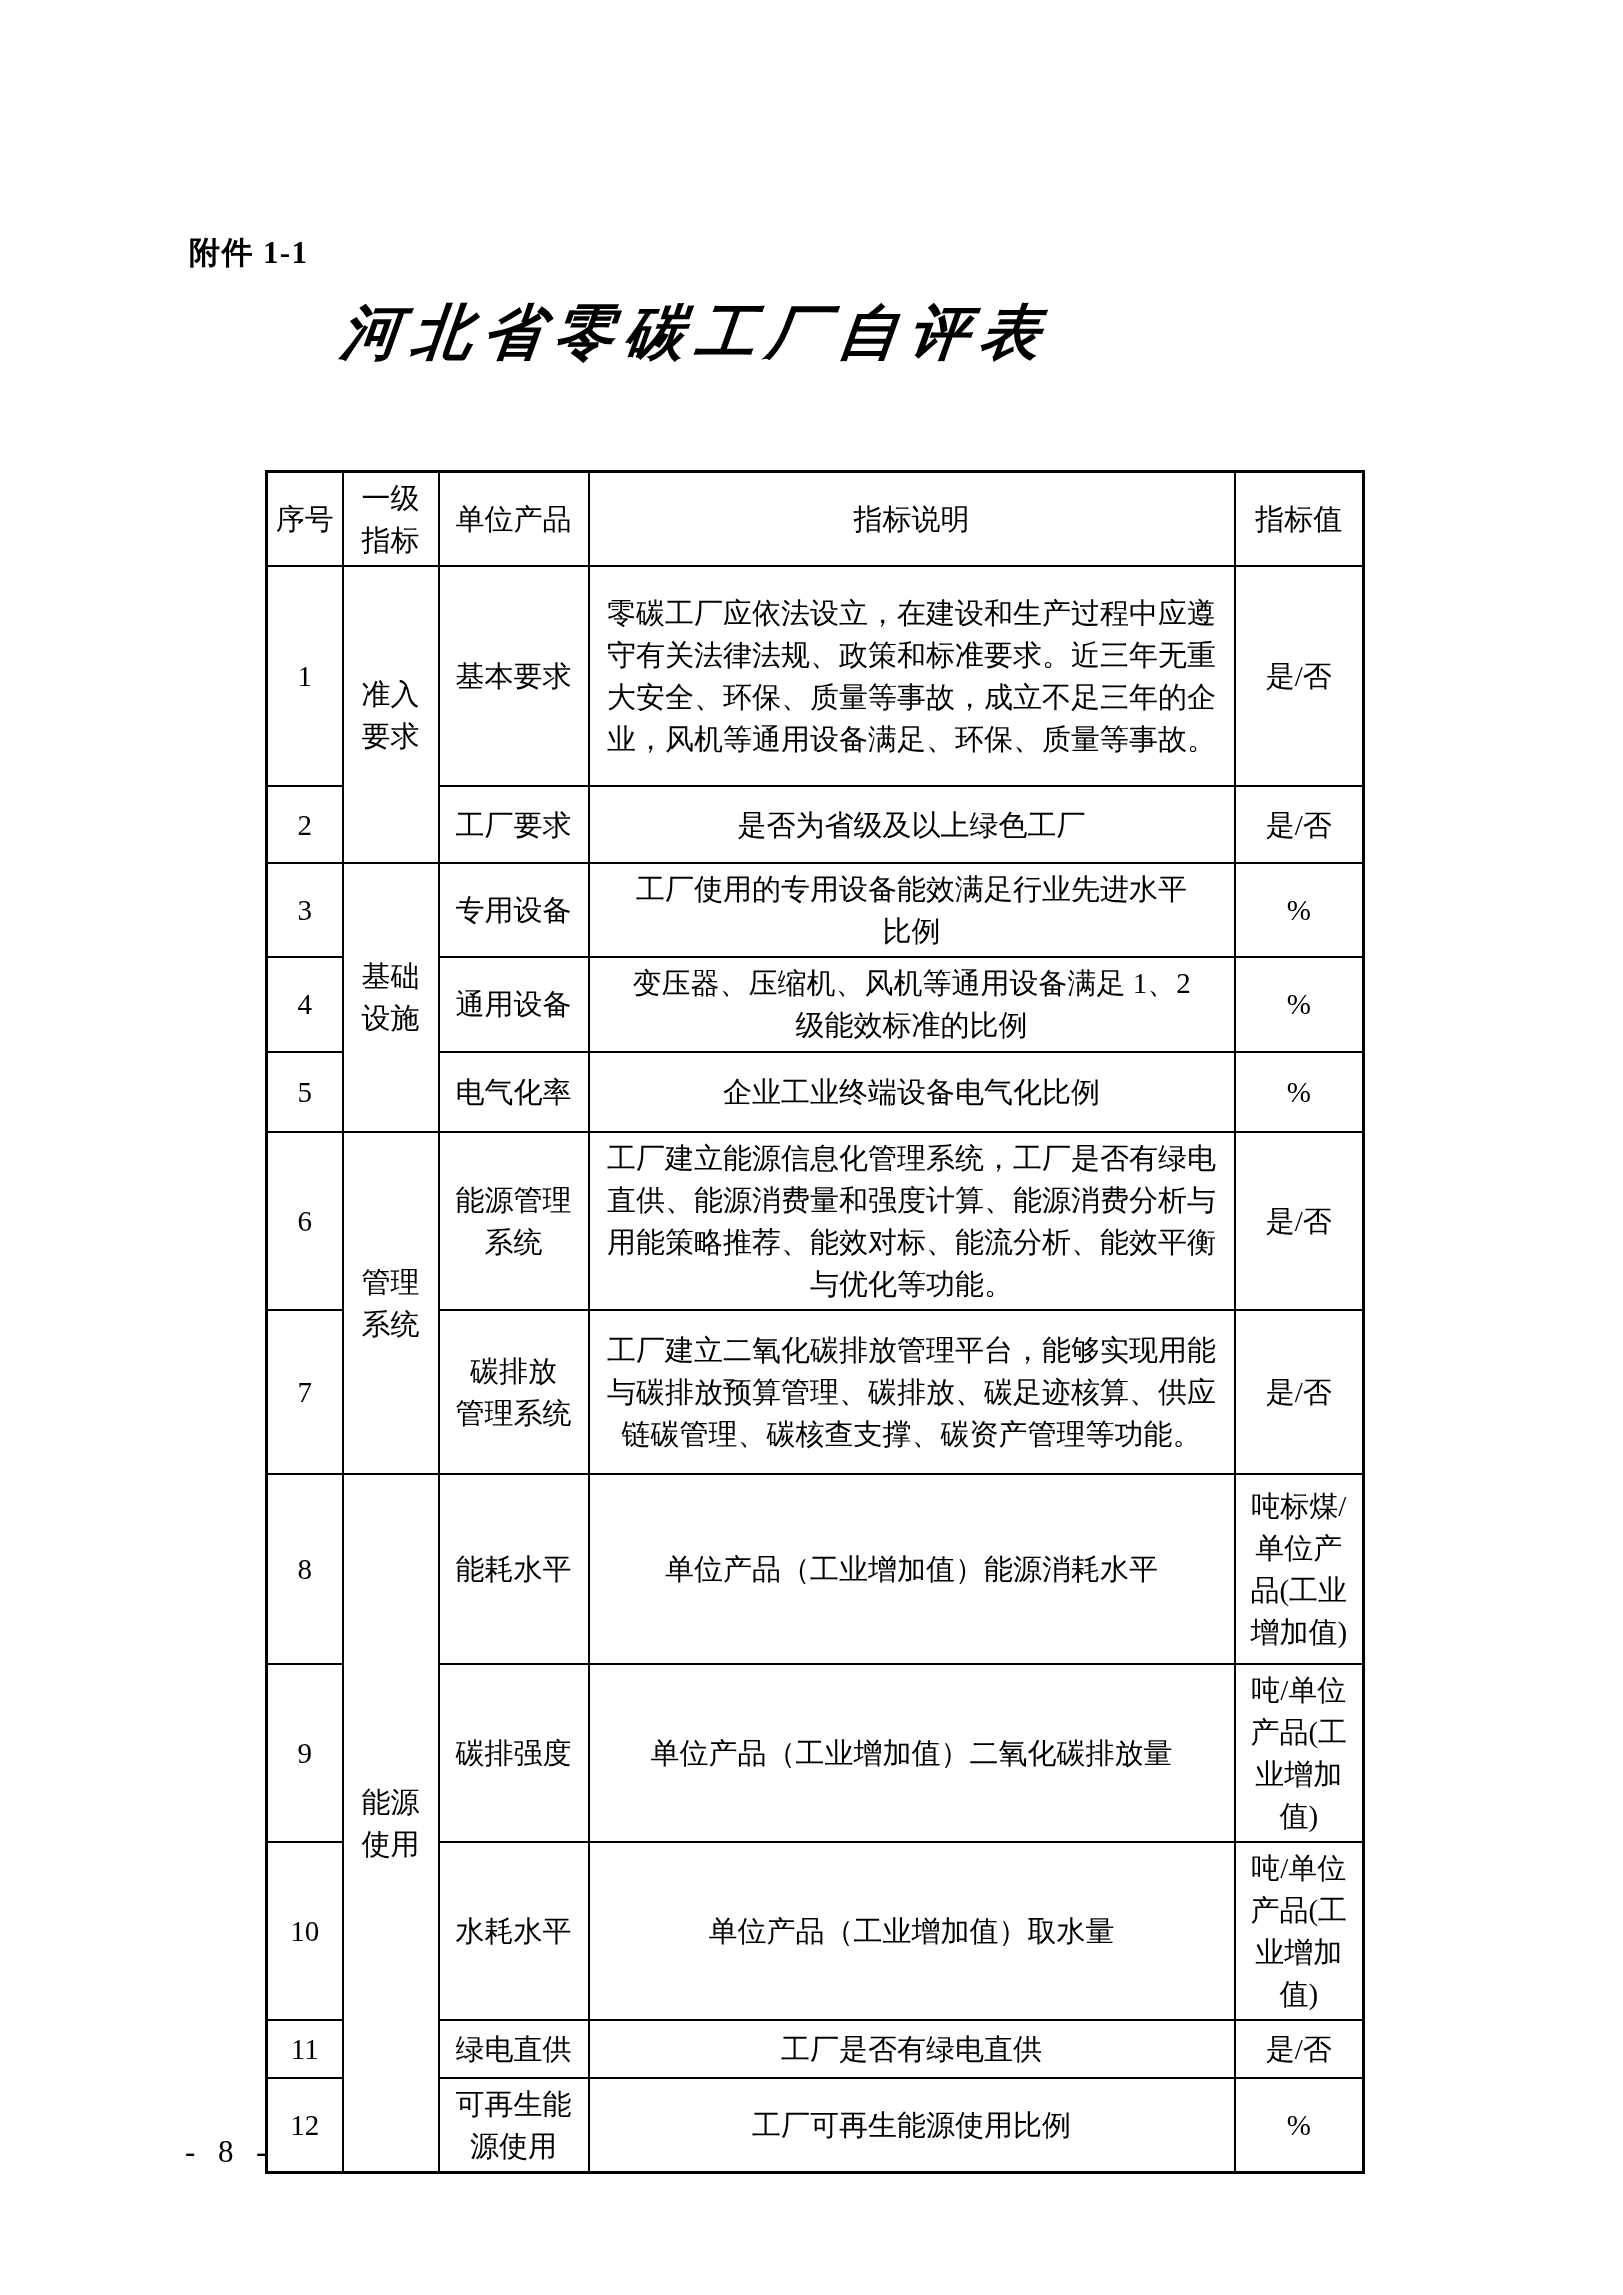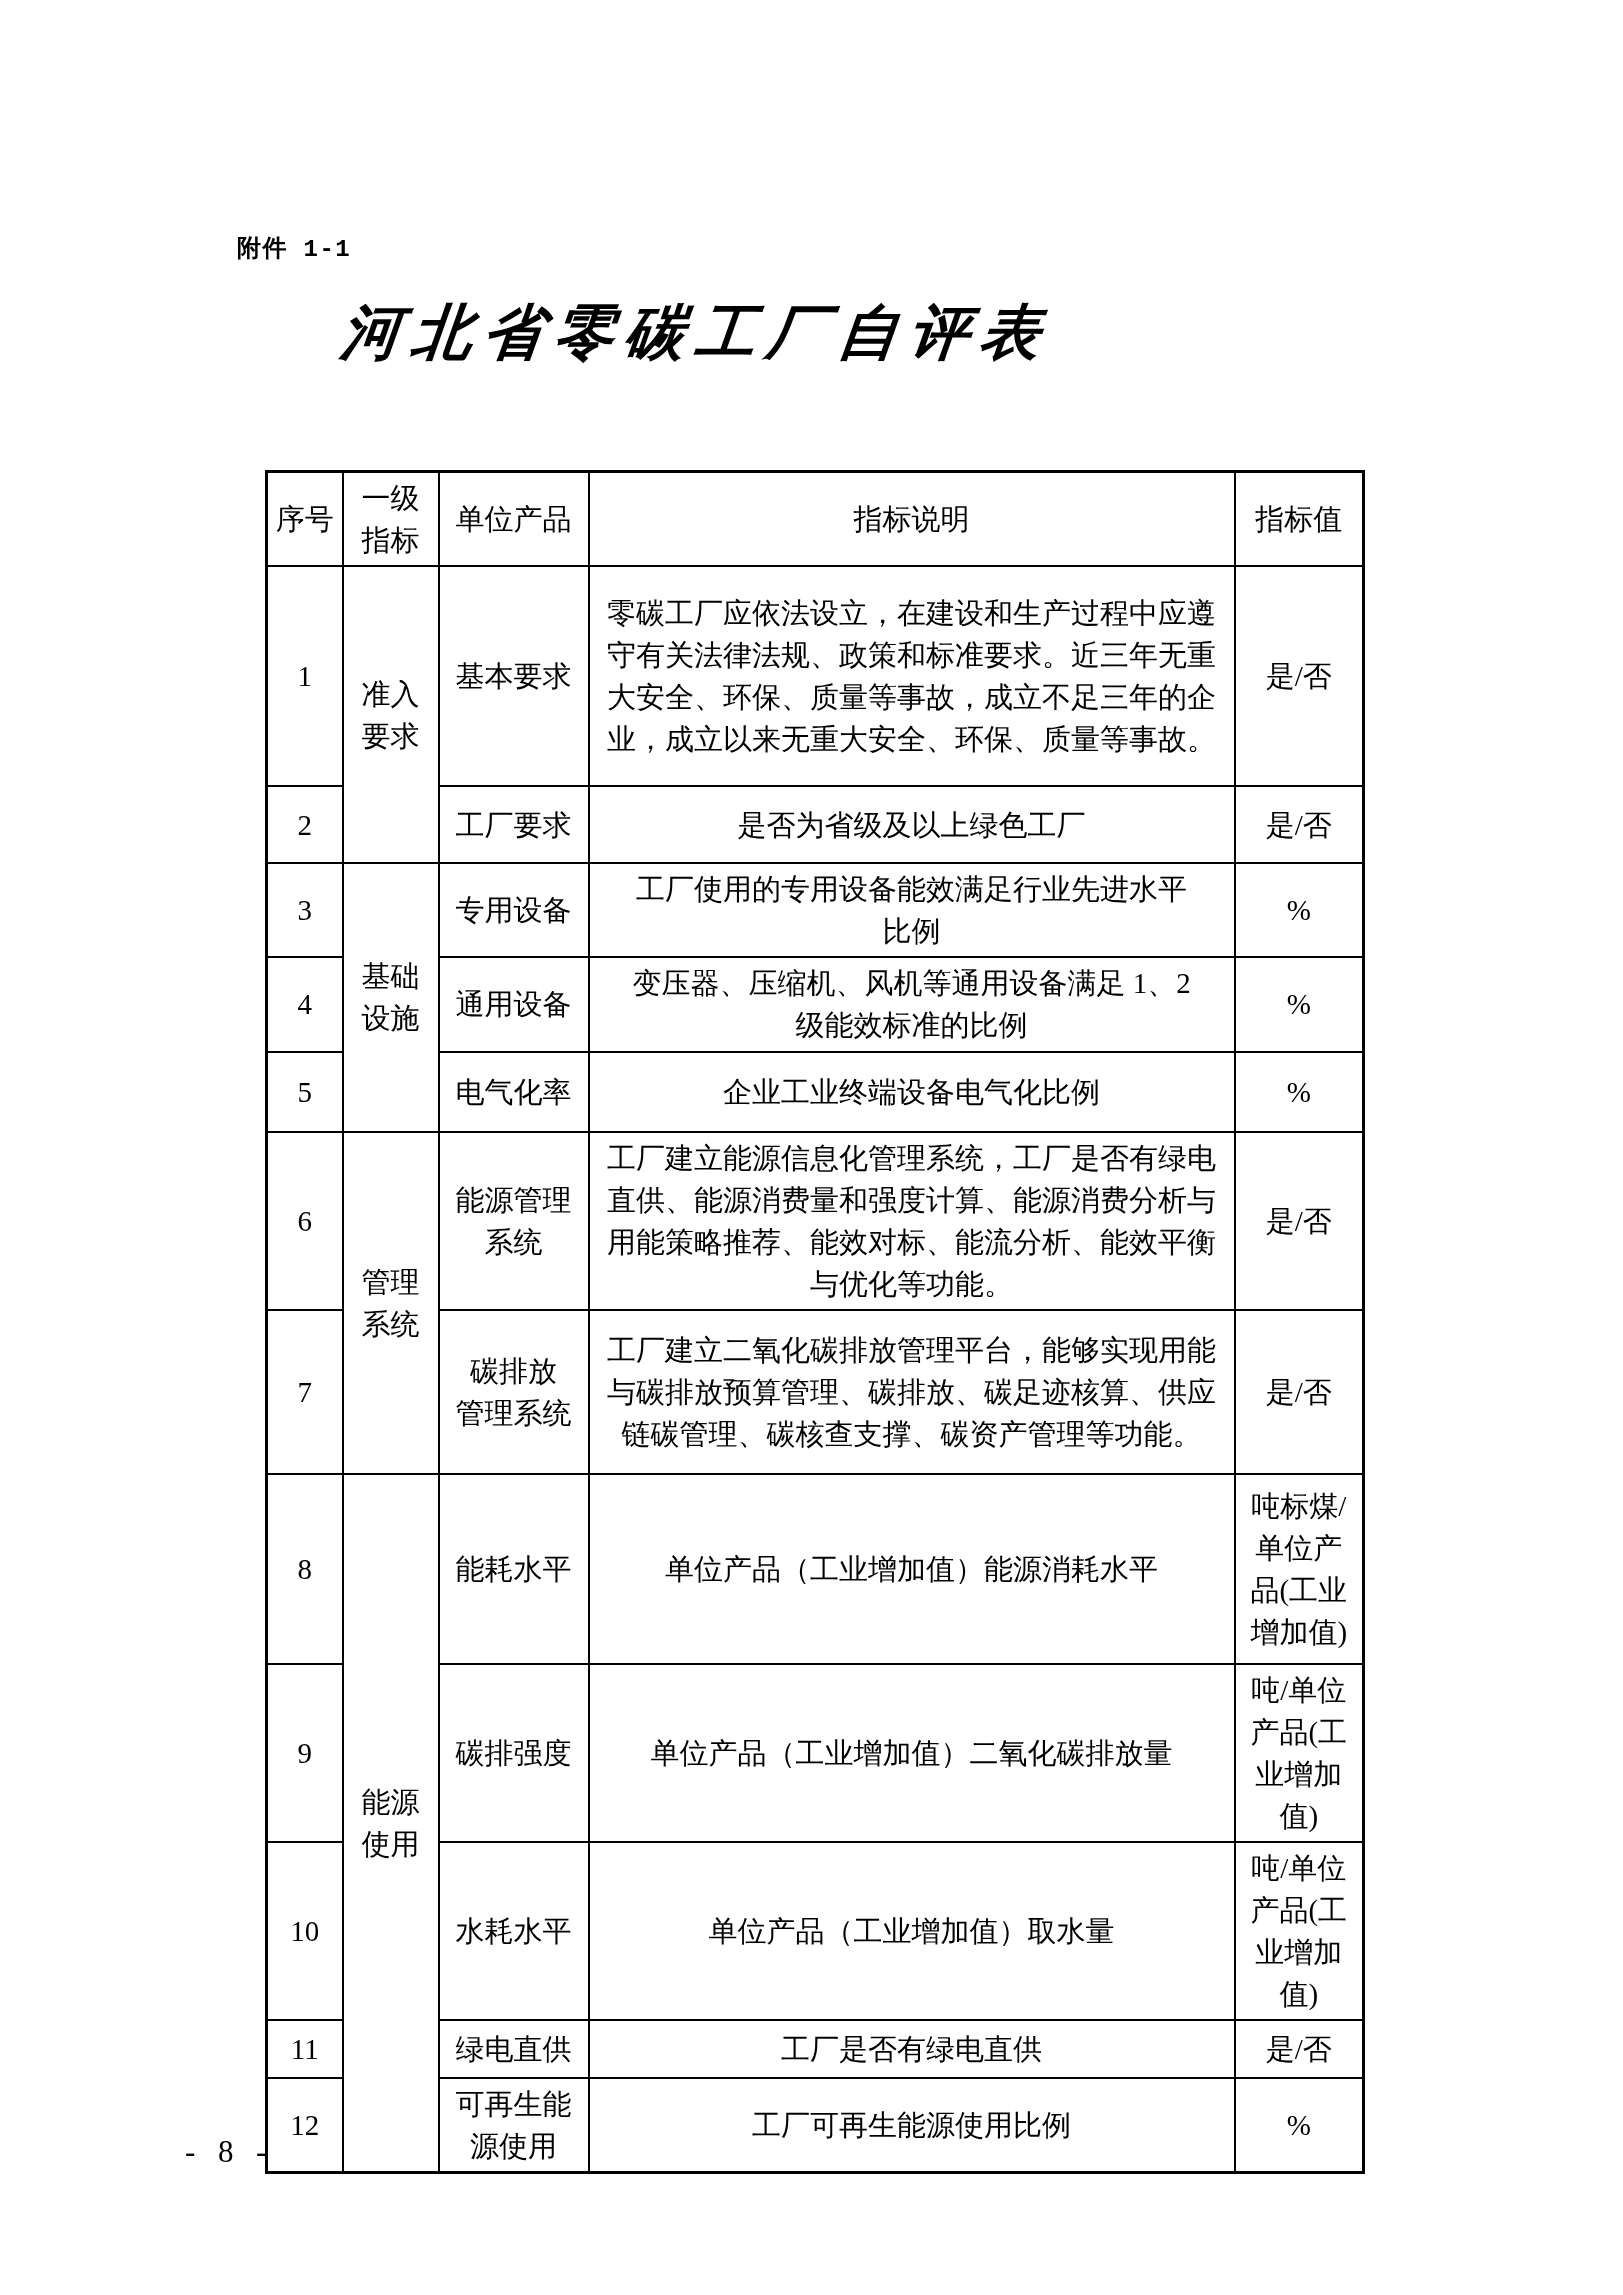--- a/index.html
+++ b/index.html
@@ -11,25 +11,24 @@
     width: 1623px;
     height: 2295px;
     position: relative;
     font-family: "Liberation Serif", "DejaVu Serif", serif;
     color: #000000;
   }
   .attachment-label {
     position: absolute;
     left: 189px;
     top: 232px;
-    font-size: 24px;
+    font-size: 31px;
     font-weight: 700;
     letter-spacing: 1.4px;
-    font-family: Liberation Mono, monospace;
-    margin-left: 48px;
+    font-family: Liberation Serif, serif;
   }
   .doc-title-wrap {
     position: absolute;
     left: 0;
     right: 232px;
     top: 293px;
     text-align: center;
   }
   .doc-title {
     display: inline-block;
@@ -101,21 +100,21 @@
       <th class="pre">单位产品</th>
       <th class="pre">指标说明</th>
       <th class="pre">指标值</th>
     </tr>
 
     <tr style="height:220px">
       <td class="num">1</td>
       <td class="pre" rowspan="2">准入
 要求</td>
       <td class="pre">基本要求</td>
-      <td class="desc-just">零碳工厂应依法设立，在建设和生产过程中应遵守有关法律法规、政策和标准要求。近三年无重大安全、环保、质量等事故，成立不足三年的企业，成立以来无重大安全、环保、质量等事故。</td>
+      <td class="desc-just">零碳工厂应依法设立，在建设和生产过程中应遵守有关法律法规、政策和标准要求。近三年无重大安全、环保、质量等事故，成立不足三年的企业，风机等通用设备满足、环保、质量等事故。</td>
       <td class="pre">是/否</td>
     </tr>
 
     <tr style="height:77px">
       <td class="num">2</td>
       <td class="pre">工厂要求</td>
       <td class="pre">是否为省级及以上绿色工厂</td>
       <td class="pre">是/否</td>
     </tr>
 

